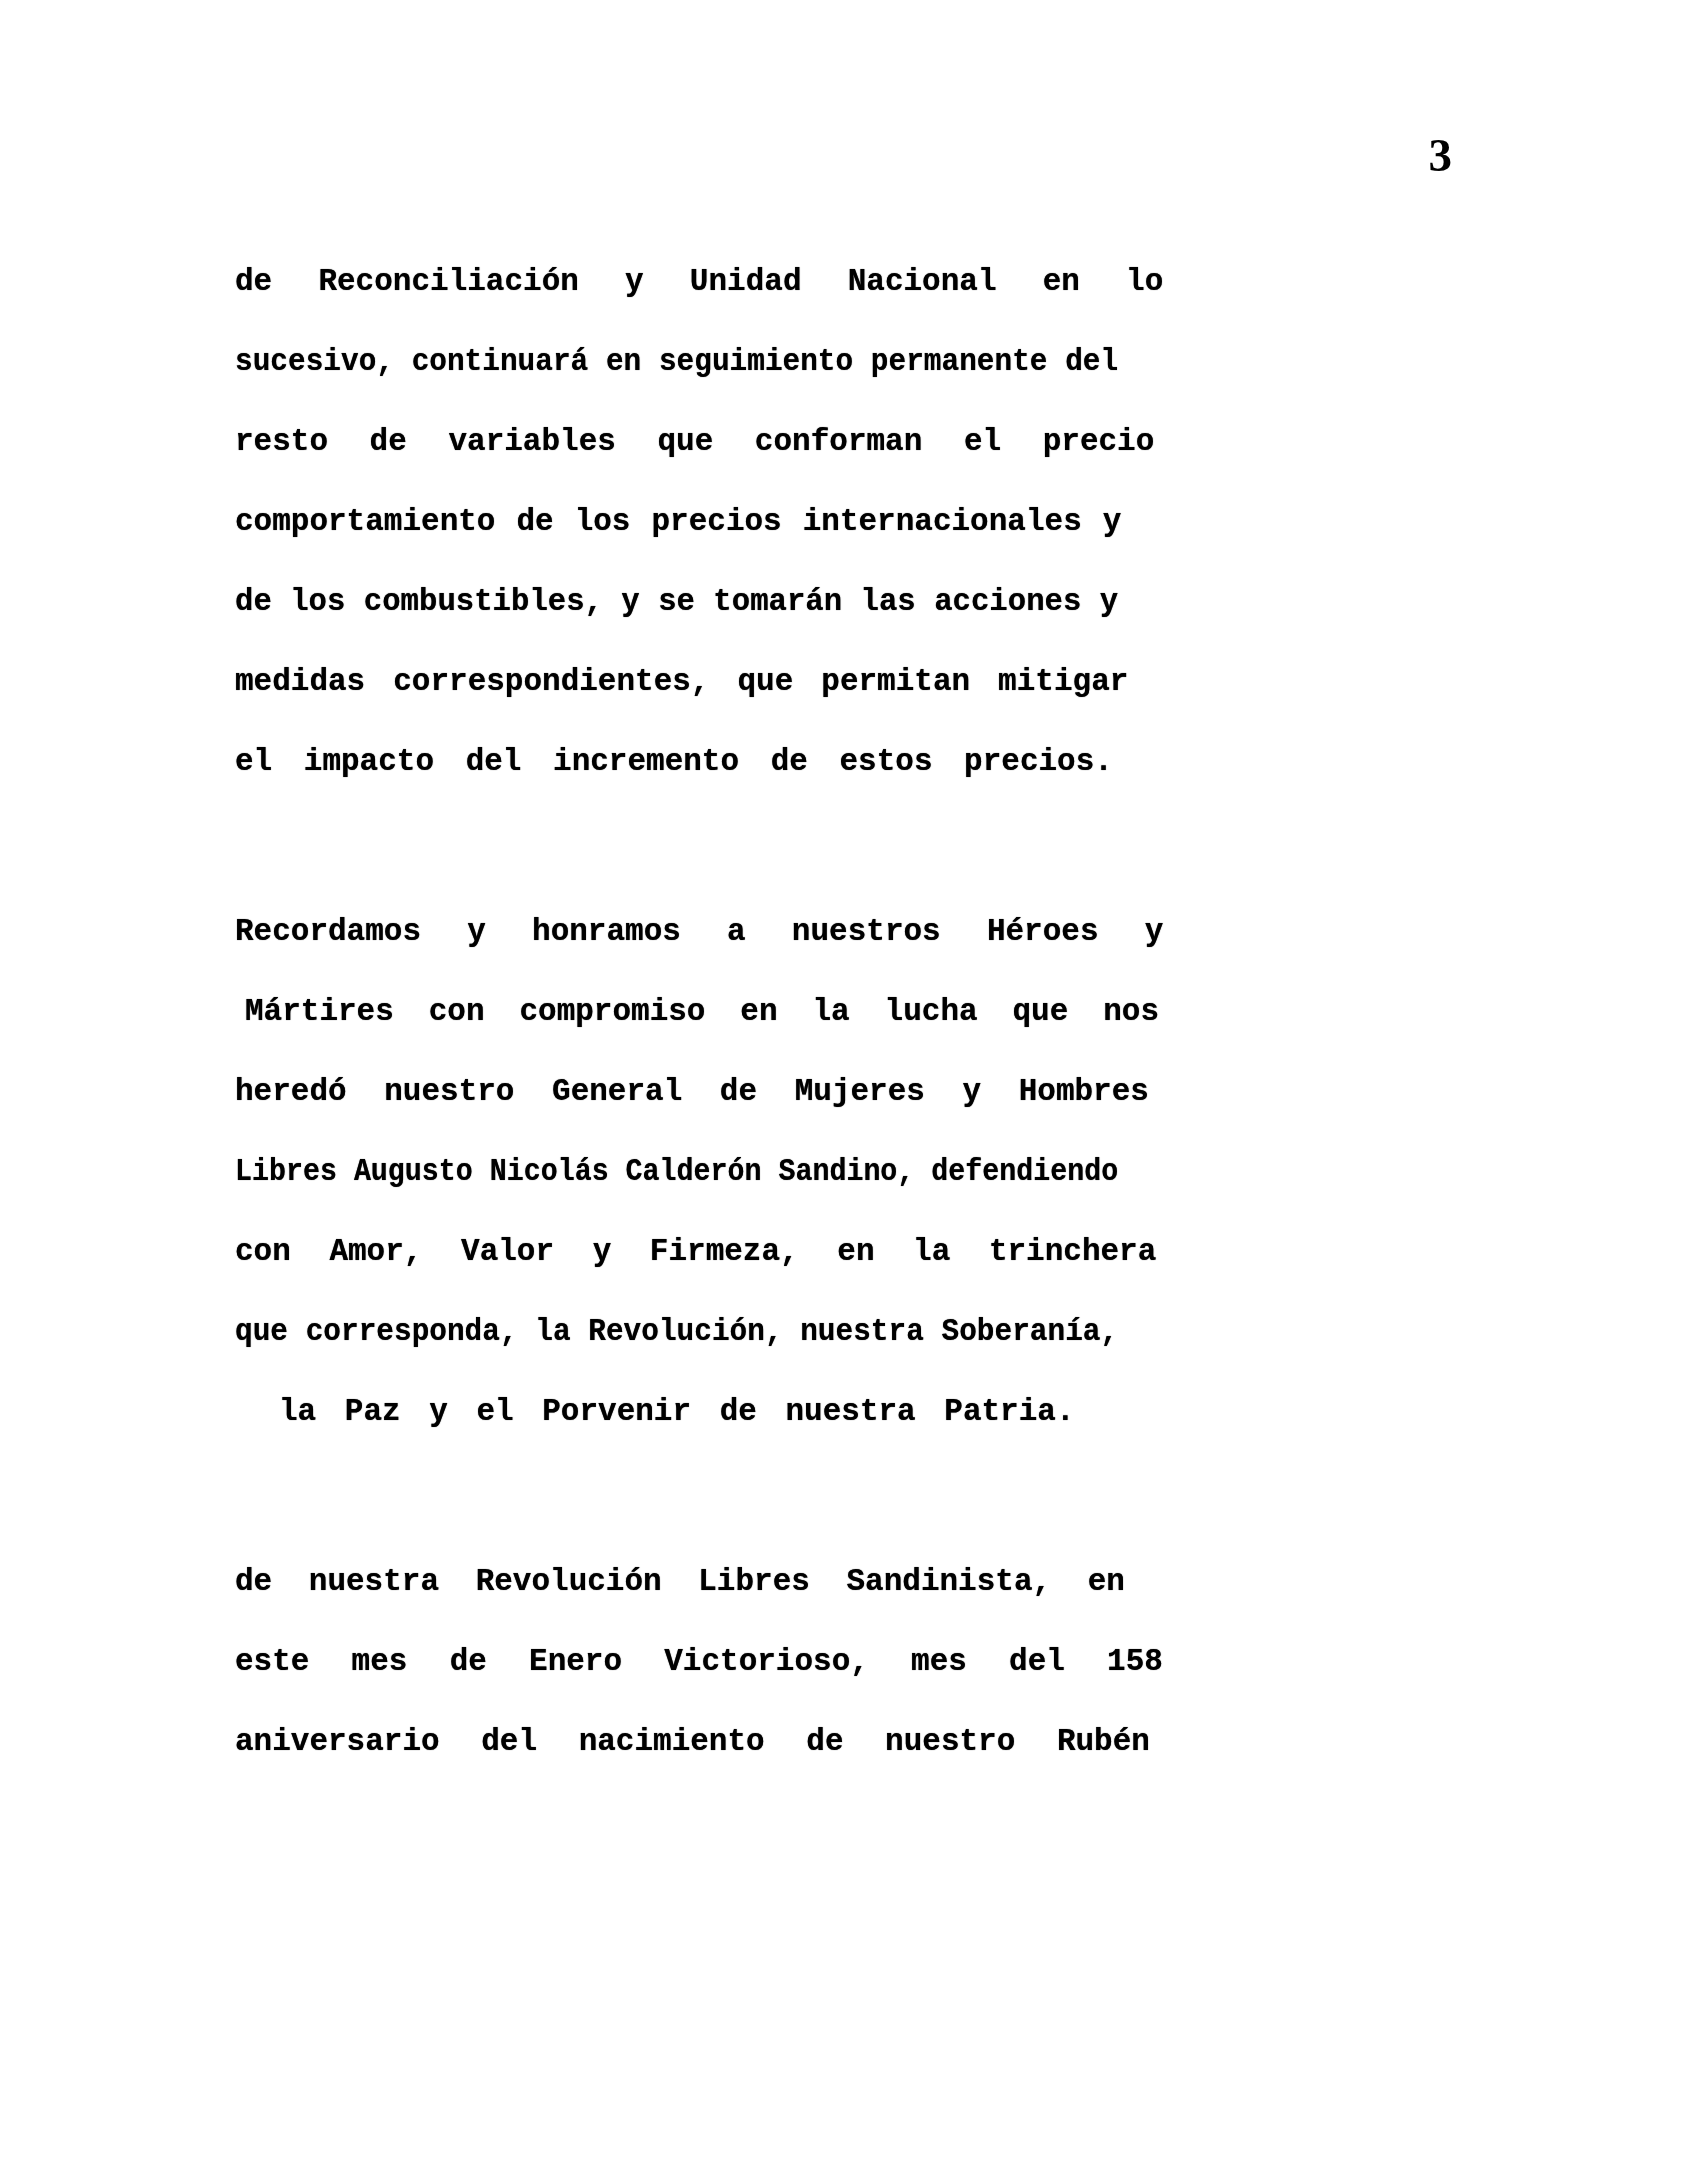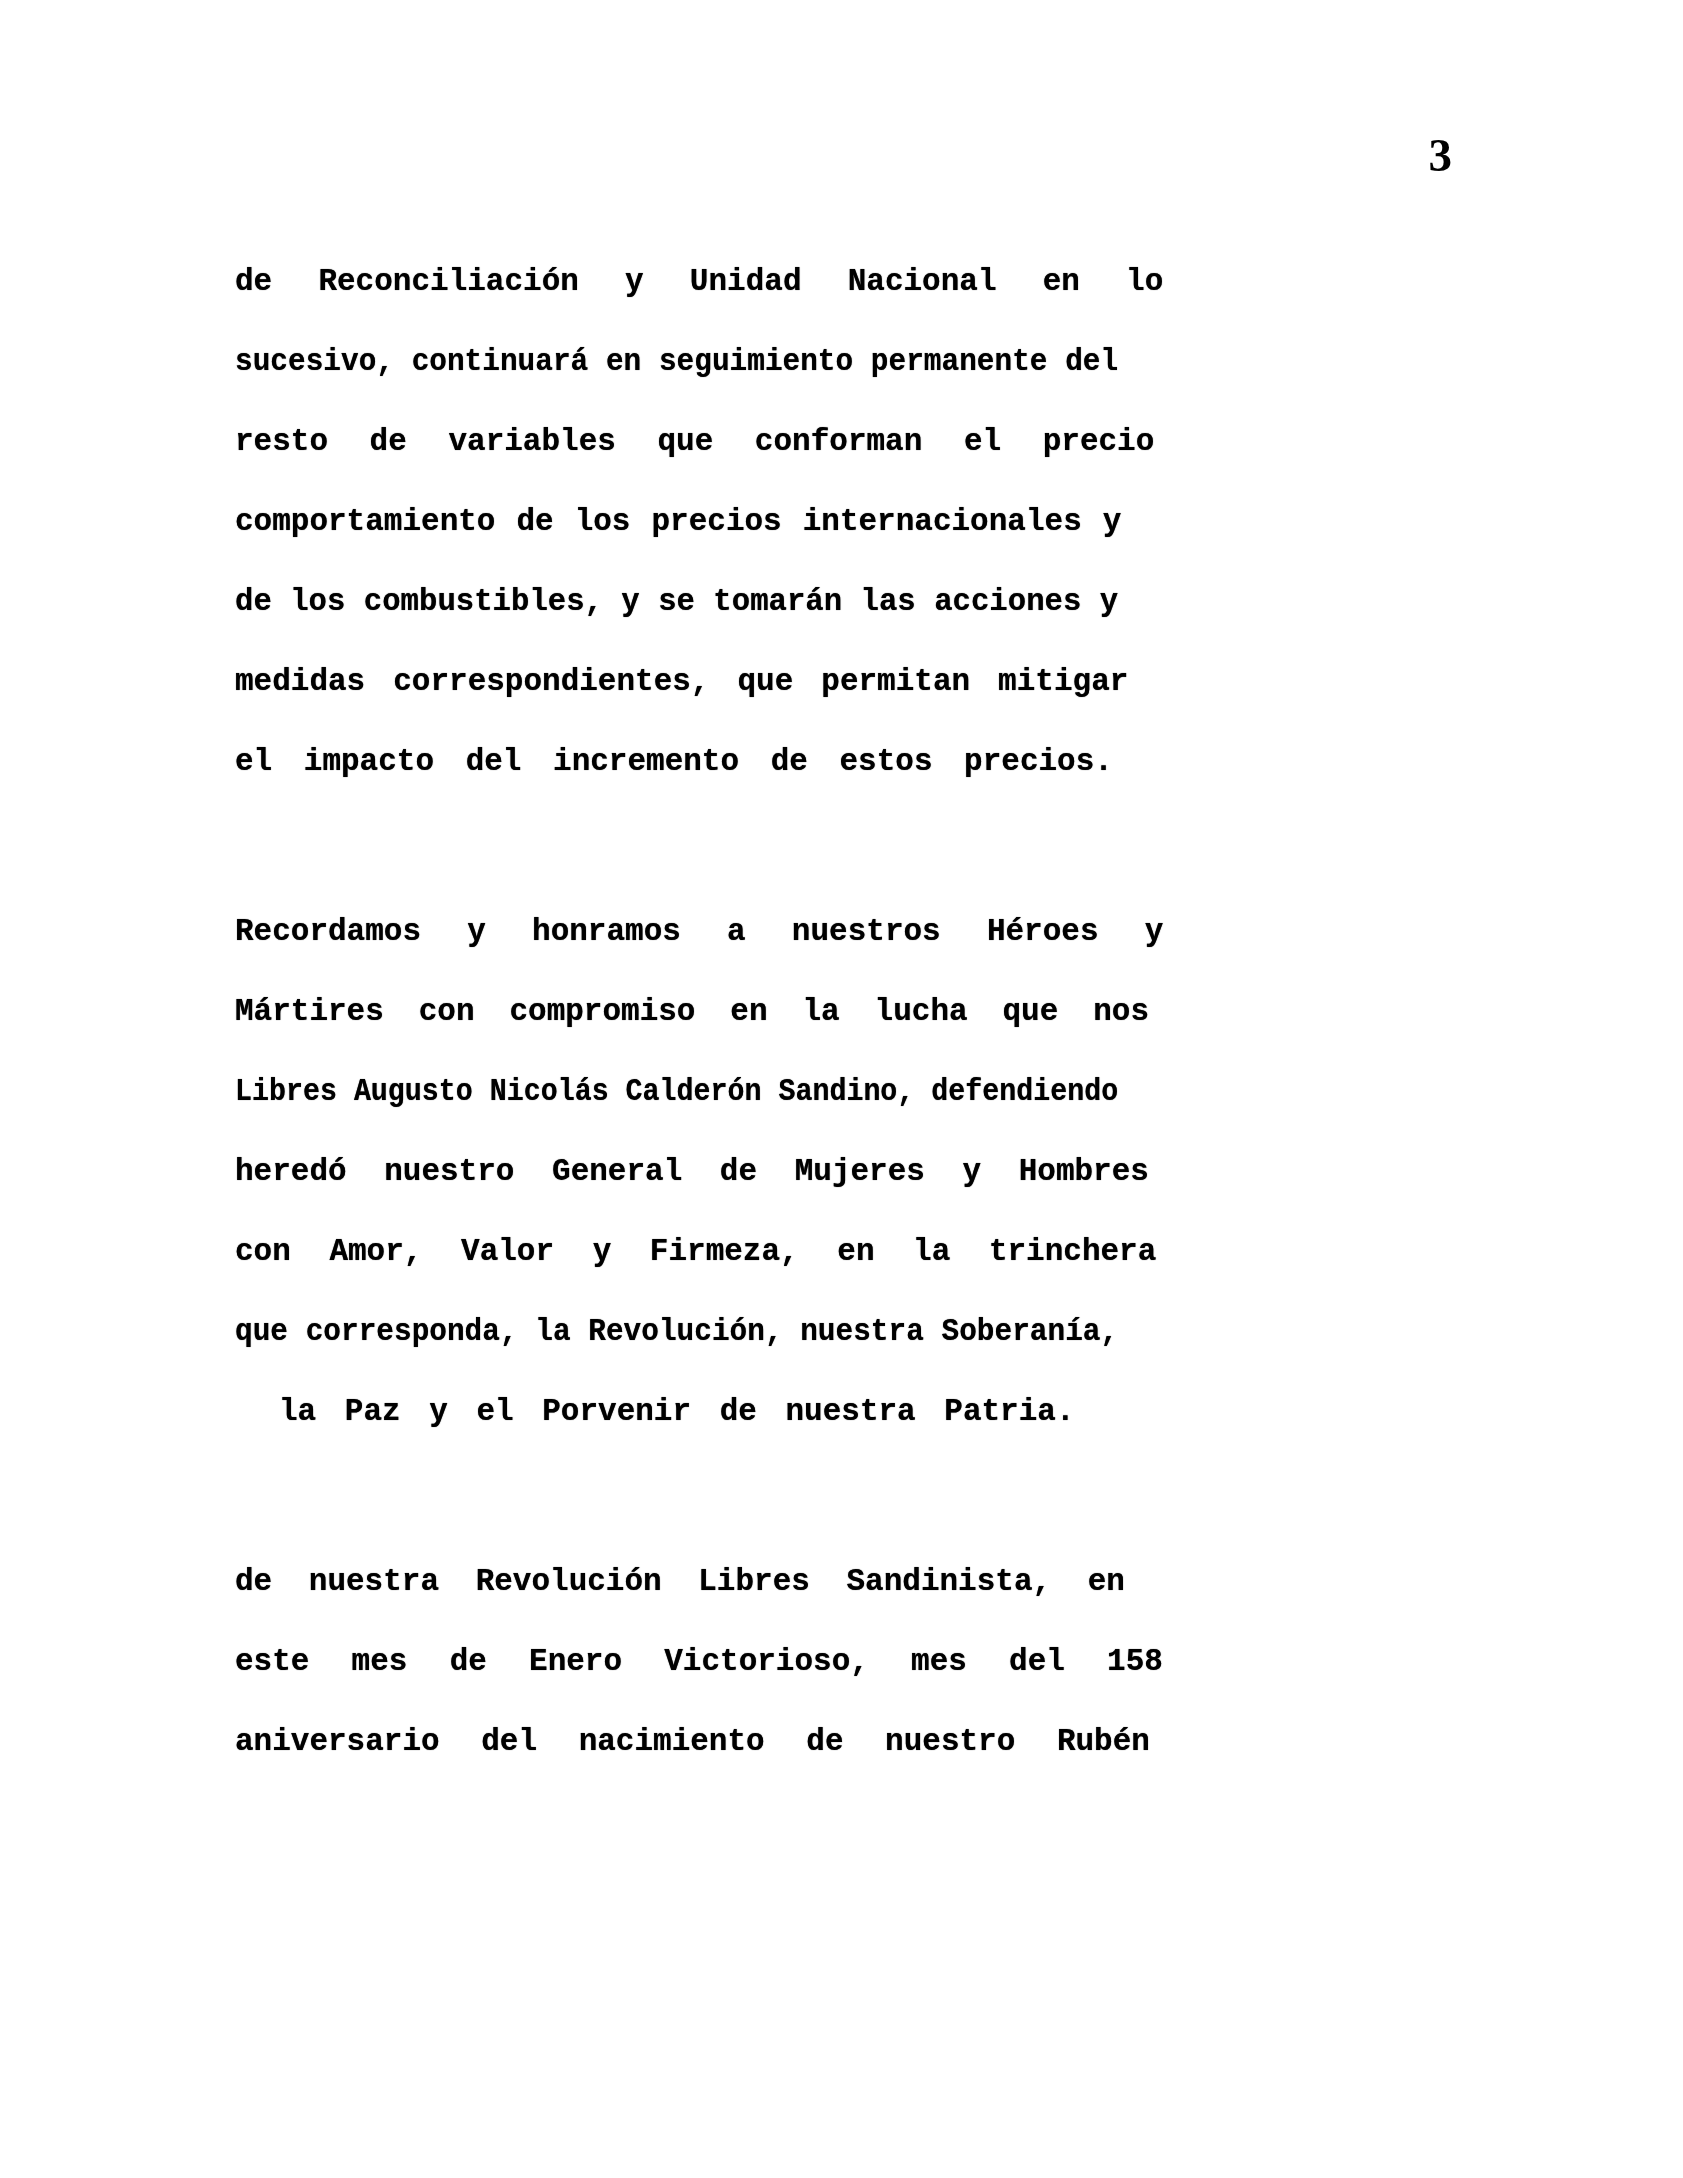--- a/index.html
+++ b/index.html
@@ -66,23 +66,23 @@
         <div class="line"><span class="line-inner" style="word-spacing: 27.6px;">de Reconciliación y Unidad Nacional en lo</span></div>
         <div class="line"><span class="line-inner" style="transform: scaleX(0.949451);">sucesivo, continuará en seguimiento permanente del</span></div>
         <div class="line"><span class="line-inner" style="word-spacing: 23px;">resto de variables que conforman el precio</span></div>
         <div class="line"><span class="line-inner" style="word-spacing: 2.4px;">comportamiento de los precios internacionales y</span></div>
         <div class="line"><span class="line-inner" style="transform: scaleX(0.989012);">de los combustibles, y se tomarán las acciones y</span></div>
         <div class="line"><span class="line-inner" style="word-spacing: 9.4px;">medidas correspondientes, que permitan mitigar</span></div>
         <div class="line"><span class="line-inner" style="word-spacing: 13px;">el impacto del incremento de estos precios.</span></div>
       </div>
       <div class="paragraph">
         <div class="line"><span class="line-inner" style="word-spacing: 27.6px;">Recordamos y honramos a nuestros Héroes y</span></div>
-        <div class="line"><span class="line-inner" style="word-spacing: 16.3px;">Mártires con compromiso en la lucha que nos</span></div>
+        <div class="line"><span class="line-inner" style="word-spacing: 16.3px; margin-left: 10px;">Mártires con compromiso en la lucha que nos</span></div>
+        <div class="line"><span class="line-inner" style="word-spacing: 19px;">heredó nuestro General de Mujeres y Hombres</span></div>
         <div class="line"><span class="line-inner" style="transform: scaleX(0.912934);">Libres Augusto Nicolás Calderón Sandino, defendiendo</span></div>
-        <div class="line"><span class="line-inner" style="word-spacing: 19px;">heredó nuestro General de Mujeres y Hombres</span></div>
         <div class="line"><span class="line-inner" style="word-spacing: 20px; text-align: center;">con Amor, Valor y Firmeza, en la trinchera</span></div>
         <div class="line"><span class="line-inner" style="transform: scaleX(0.949451);">que corresponda, la Revolución, nuestra Soberanía,</span></div>
         <div class="line"><span class="line-inner" style="word-spacing: 10px; margin-left: 44px;">la Paz y el Porvenir de nuestra Patria.</span></div>
       </div>
       <div class="paragraph">
         <div class="line"><span class="line-inner" style="word-spacing: 18px;">de nuestra Revolución Libres Sandinista, en</span></div>
         <div class="line"><span class="line-inner" style="word-spacing: 23.6px;">este mes de Enero Victorioso, mes del 158</span></div>
         <div class="line"><span class="line-inner" style="word-spacing: 23px;">aniversario del nacimiento de nuestro Rubén</span></div>
       </div>
     </div>

